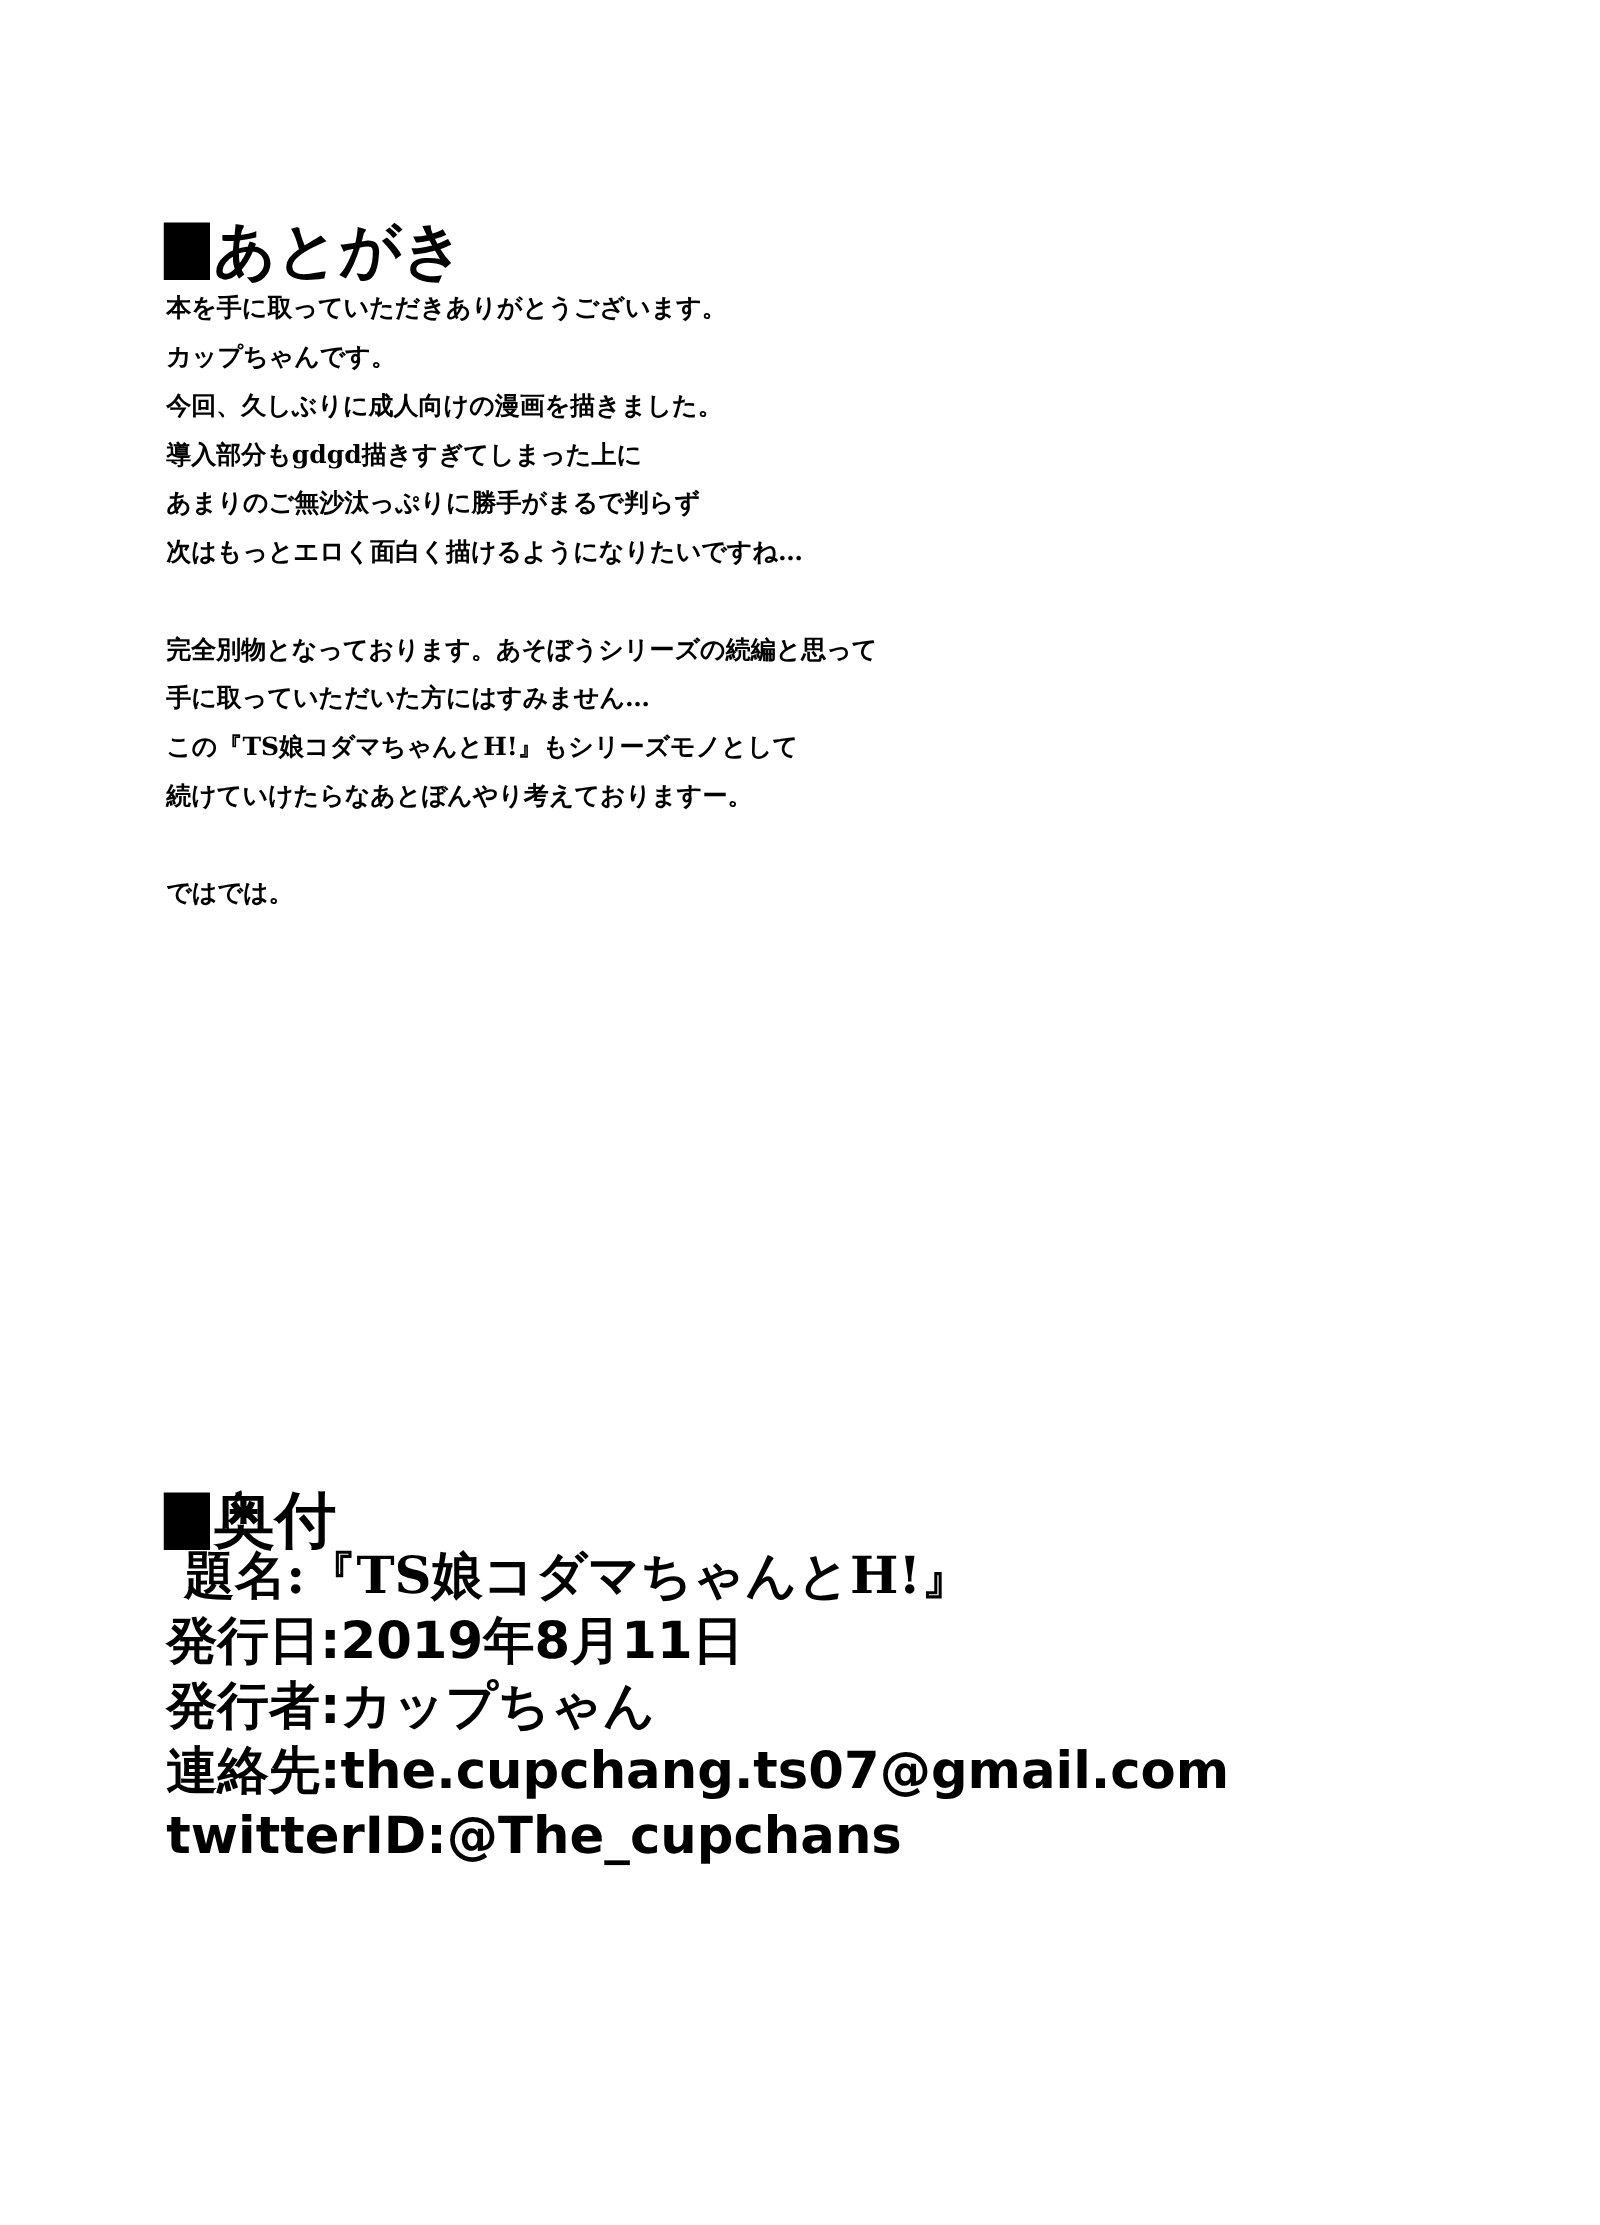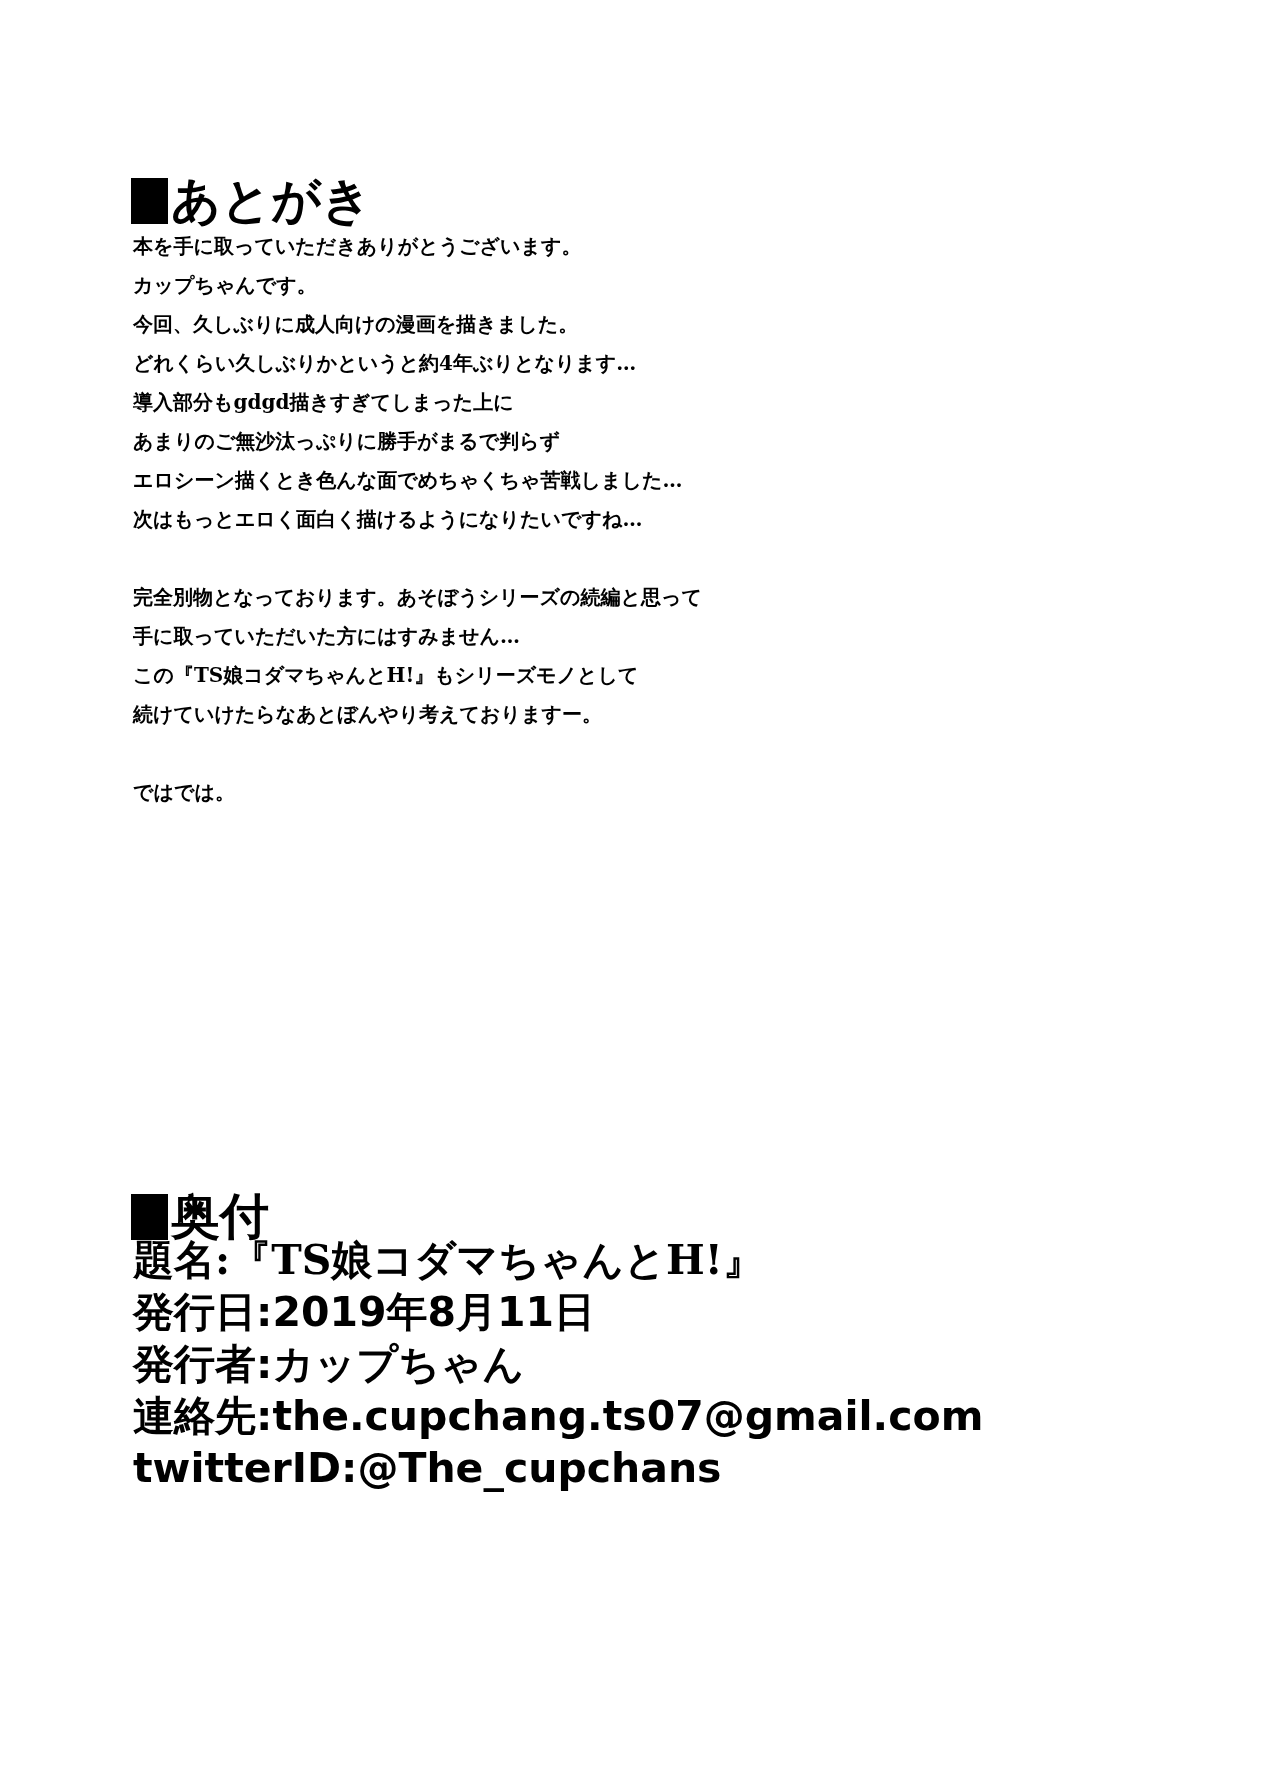--- a/index.html
+++ b/index.html
@@ -62,41 +62,40 @@
     left: 133px;
     top: 1234px;
     font-size: 41px;
     font-weight: bold;
     line-height: 52px;
     white-space: nowrap;
     font-family: "DejaVu Sans", "Liberation Sans", sans-serif;
   }
   .col-body .serif-line {
     font-family: "DejaVu Serif", "Liberation Serif", serif;
+    margin-left: 14px;
   }
 </style>
 </head>
 <body>
 
 <div class="page">
 
   <div class="heading" id="afterword-heading">
     <span class="sq"></span>
     <span>あとがき</span>
   </div>
 
   <div class="af-body">
     <div class="para">
       <div>本を手に取っていただきありがとうございます。</div>
       <div>カップちゃんです。</div>
       <div>今回、久しぶりに成人向けの漫画を描きました。</div>
-      <div>どれくらい久しぶりかというと約4年ぶりとなります…</div>
       <div>導入部分もgdgd描きすぎてしまった上に</div>
       <div>あまりのご無沙汰っぷりに勝手がまるで判らず</div>
-      <div>エロシーン描くとき色んな面でめちゃくちゃ苦戦しました…</div>
       <div>次はもっとエロく面白く描けるようになりたいですね…</div>
     </div>
     <div class="para">
       <div>完全別物となっております。あそぼうシリーズの続編と思って</div>
       <div>手に取っていただいた方にはすみません…</div>
       <div>この『TS娘コダマちゃんとH!』もシリーズモノとして</div>
       <div>続けていけたらなあとぼんやり考えておりますー。</div>
     </div>
     <div class="para">
       <div>ではでは。</div>

